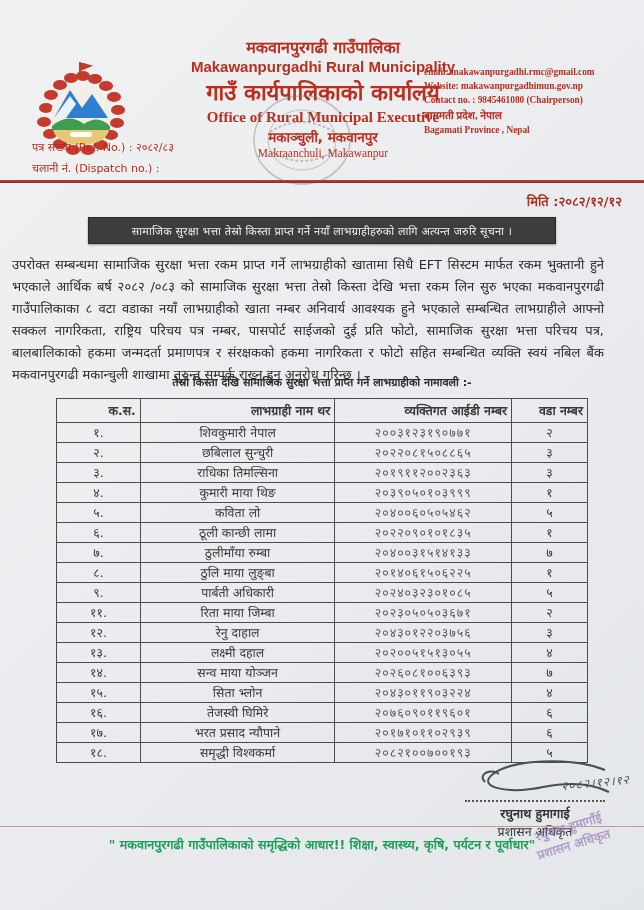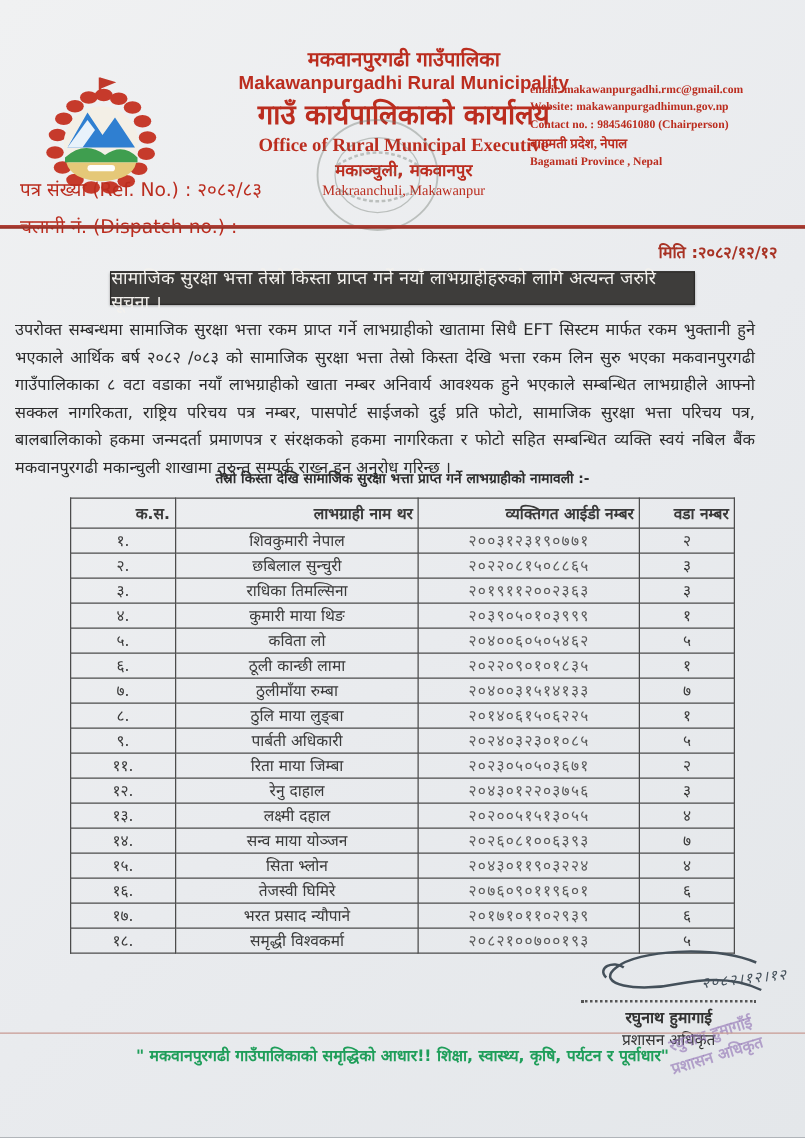--- a/index.html
+++ b/index.html
@@ -15,31 +15,31 @@
   .np-red{color:#bb2d1f;}
   .t1{font-size:16px;font-weight:bold;}
   .t2{font-family:Liberation Sans, sans-serif;font-size:15px;font-weight:bold;color:#bb2d1f;}
   .t3{font-size:22px;font-weight:bold;margin-top:2px;}
   .t4{font-family:"Liberation Serif",serif;font-size:15px;font-weight:bold;color:#bb2d1f;margin-top:2px;}
   .t5{font-size:13.5px;font-weight:bold;margin-top:2px;}
   .t6{font-family:"Liberation Serif",serif;font-size:11.5px;font-weight:normal;color:#bb2d1f;}
   .contact{position:absolute;left:424px;top:66px;width:216px;font-family:"Liberation Serif",serif;
     font-size:9.3px;font-weight:bold;color:#bb2d1f;line-height:1.5;}
   .contact .np-line{font-size:10.5px;}
-  .ref-block{position:absolute;left:16px;top:138px;font-size:15px;color:#bb2d1f;line-height:1.9;}
+  .ref-block{position:absolute;left:32px;top:138px;font-size:11px;color:#bb2d1f;line-height:1.9;}
   
   .head-stamp{position:absolute;left:248px;top:92px;width:108px;height:96px;opacity:.38;pointer-events:none;}
   
   .red-rule{position:absolute;left:0;top:180px;width:644px;height:3px;
     background:linear-gradient(#b5443c,#8e2b20);}
   .date-line{position:absolute;right:22px;top:192px;font-size:13px;font-weight:bold;color:#a83325;}
   
   .banner{position:absolute;left:88px;top:217px;width:466px;height:25px;background:#3e3d3b;
     border:1px solid #2c2b29;color:#f4f2ee;display:flex;align-items:center;justify-content:center;
-    font-size:14px;letter-spacing:.2px;box-shadow:0 1px 2px rgba(0,0,0,.35);}
+    font-size:11px;letter-spacing:.2px;box-shadow:0 1px 2px rgba(0,0,0,.35);}
   
   .body-text{position:absolute;left:12px;top:254px;width:592px;font-size:13px;line-height:22px;
     text-align:justify;color:#2c2c2c;margin:0;}
   .table-intro{position:absolute;left:0;top:374px;width:100%;text-align:center;font-size:11px;
     font-weight:bold;color:#2c2c2c;}
   
   table.ben{position:absolute;left:56px;top:398px;width:532px;border-collapse:collapse;
     font-size:12.4px;color:#3a3a3a;}
   table.ben th,table.ben td{border:1px solid #4c4c4c;text-align:center;padding:1px 4px;height:17px;}
   table.ben th{font-weight:bold;height:21px;text-align:right;}

